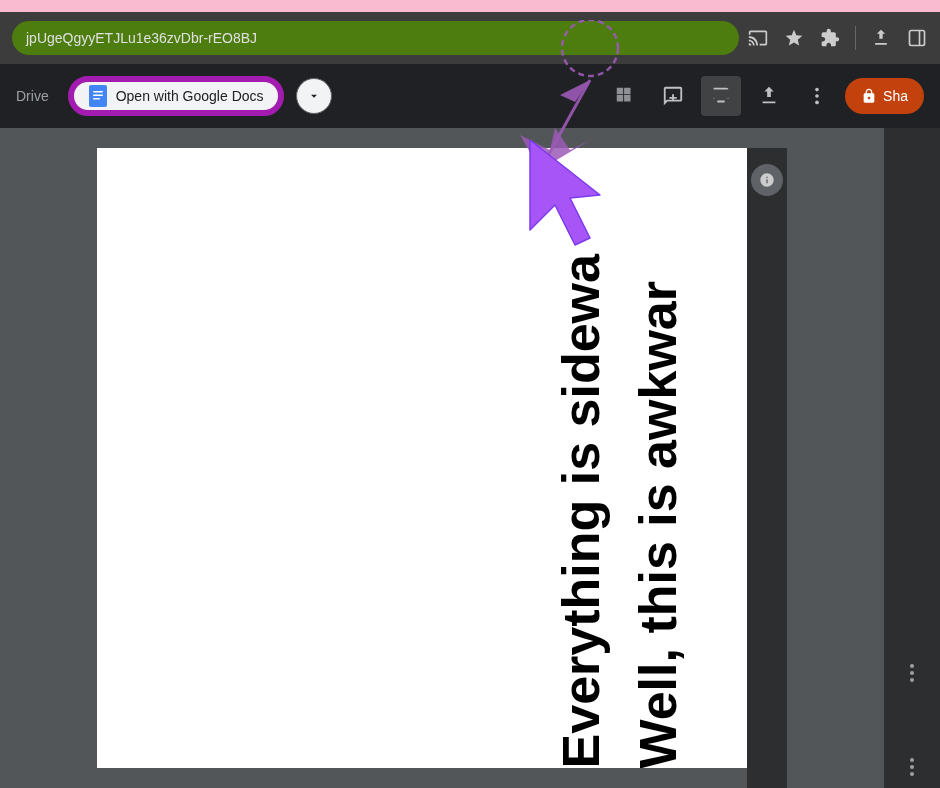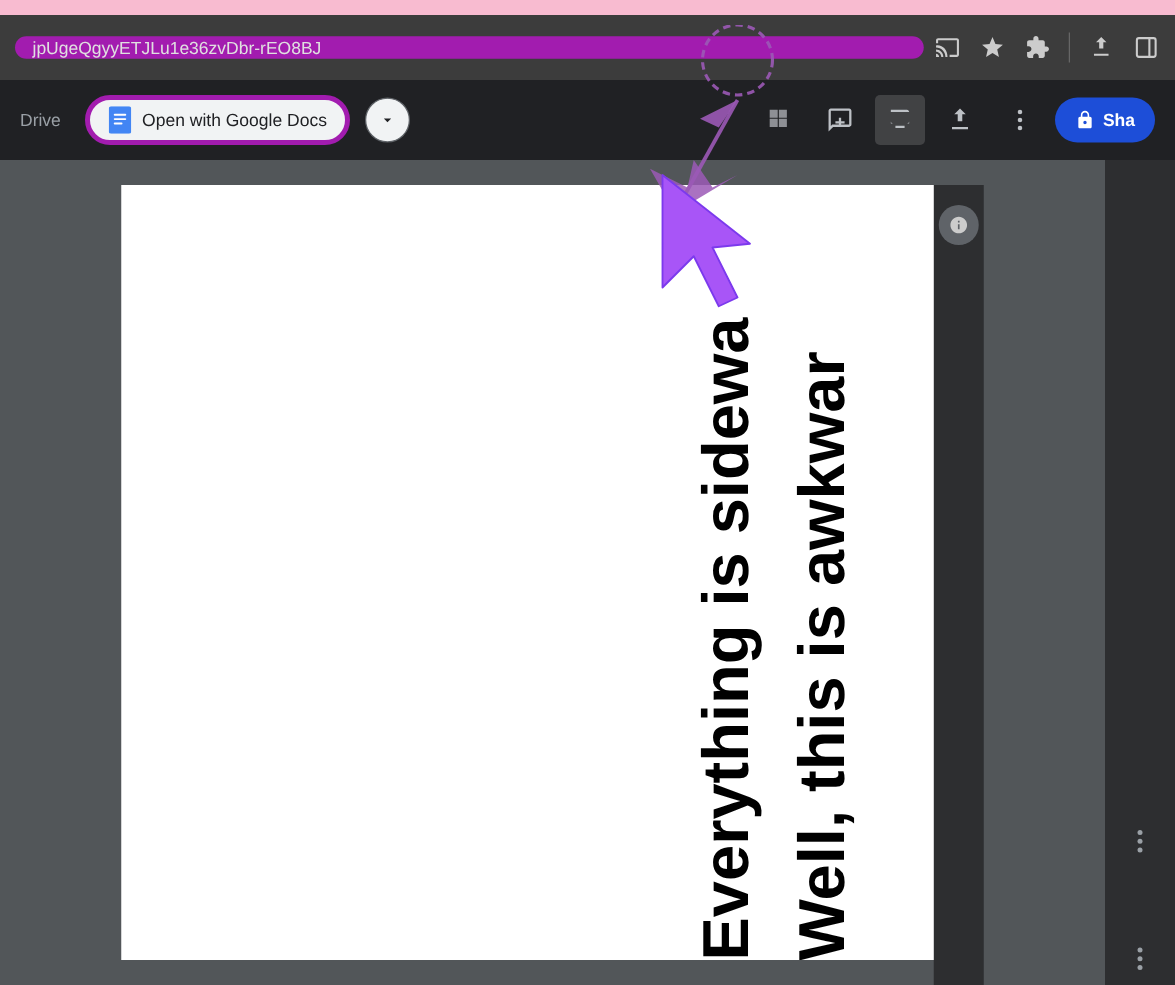--- a/index.html
+++ b/index.html
@@ -22,23 +22,23 @@
       height: 52px;
       background: #3c3c3c;
       display: flex;
       align-items: center;
       padding: 0 12px;
       gap: 8px;
     }
 
     .address-bar {
       flex: 1;
-      background: #a21caf;
+      background: #4d7c0f;
       border-radius: 20px;
-      height: 18px;
+      height: 34px;
       display: flex;
       align-items: center;
       padding: 8px 14px;
       color: #e0e0e0;
       font-size: 14px;
     }
 
     .browser-icons {
       display: flex;
       gap: 14px;
@@ -67,21 +67,21 @@
     }
 
     .drive-text {
       color: #9aa0a6;
       font-size: 14px;
       margin-right: 7px;
     }
 
     .open-with-btn {
       background: #f1f3f4;
-      border: 4px solid #a21caf;
+      border: 6px solid #a21caf;
       border-radius: 24px;
       height: 40px;
       display: flex;
       align-items: center;
       padding: 0 14px;
       cursor: pointer;
       gap: 8px;
     }
 
     .docs-icon {
@@ -133,31 +133,31 @@
       color: #bdc1c6;
       font-size: 18px;
       position: relative;
     }
 
     .toolbar-icon-btn.highlighted {
       background: rgba(255,255,255,0.1);
     }
 
     .share-btn {
-      background: #1d4ed8;
+      background: #c2410c;
       color: white;
       border-radius: 20px;
       height: 36px;
       padding: 0 16px;
       display: flex;
       align-items: center;
       gap: 6px;
       cursor: pointer;
       font-size: 14px;
-      font-weight: 700;
+      font-weight: 400;
     }
 
     
     .main-area {
       display: flex;
       height: calc(788px - 12px - 52px - 64px);
       background: #202124;
     }
 
     

